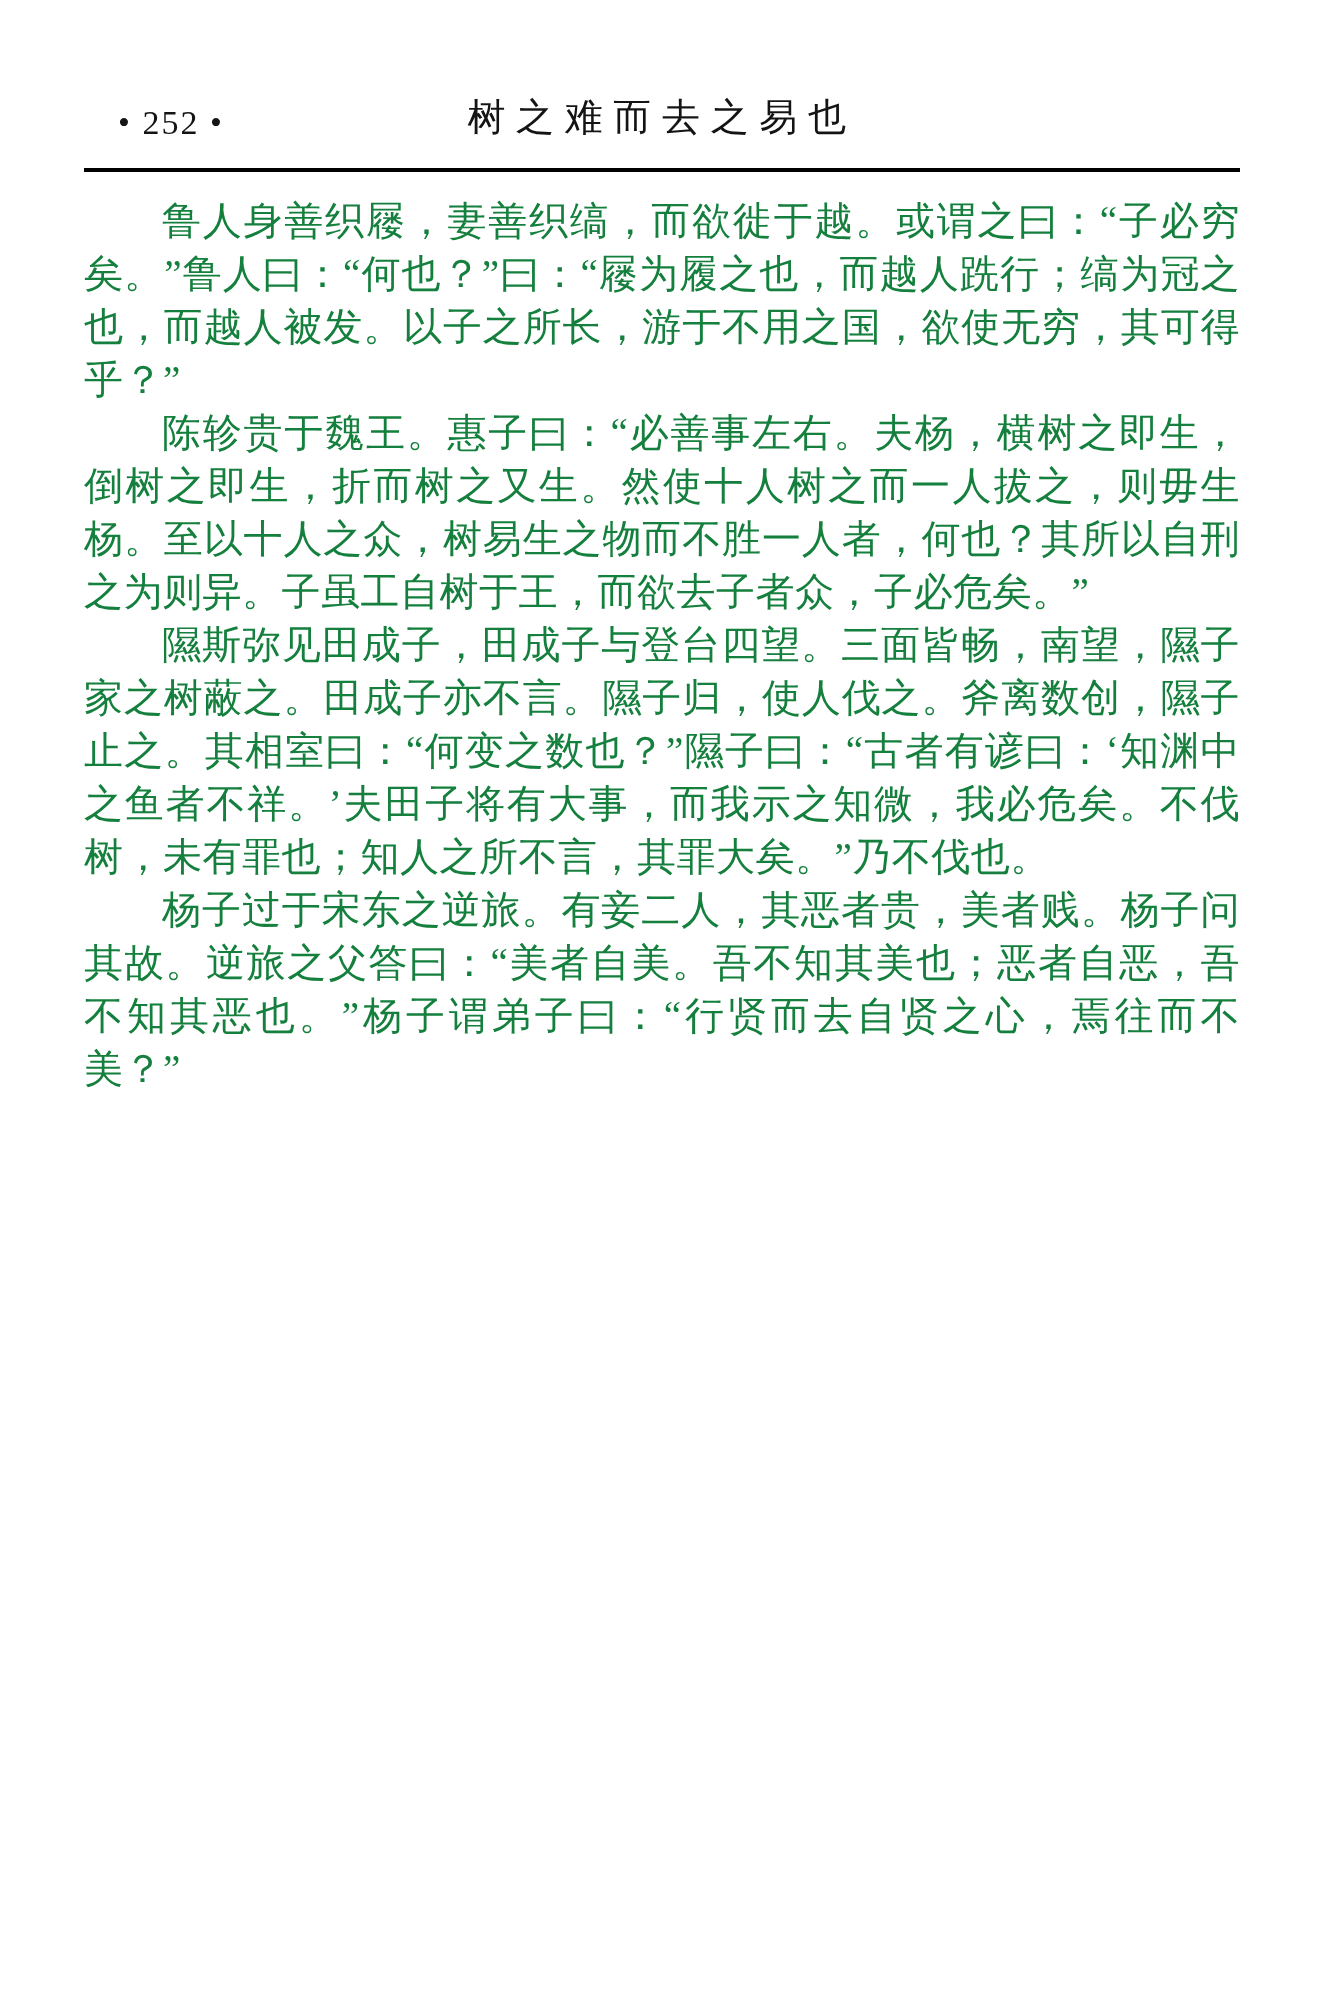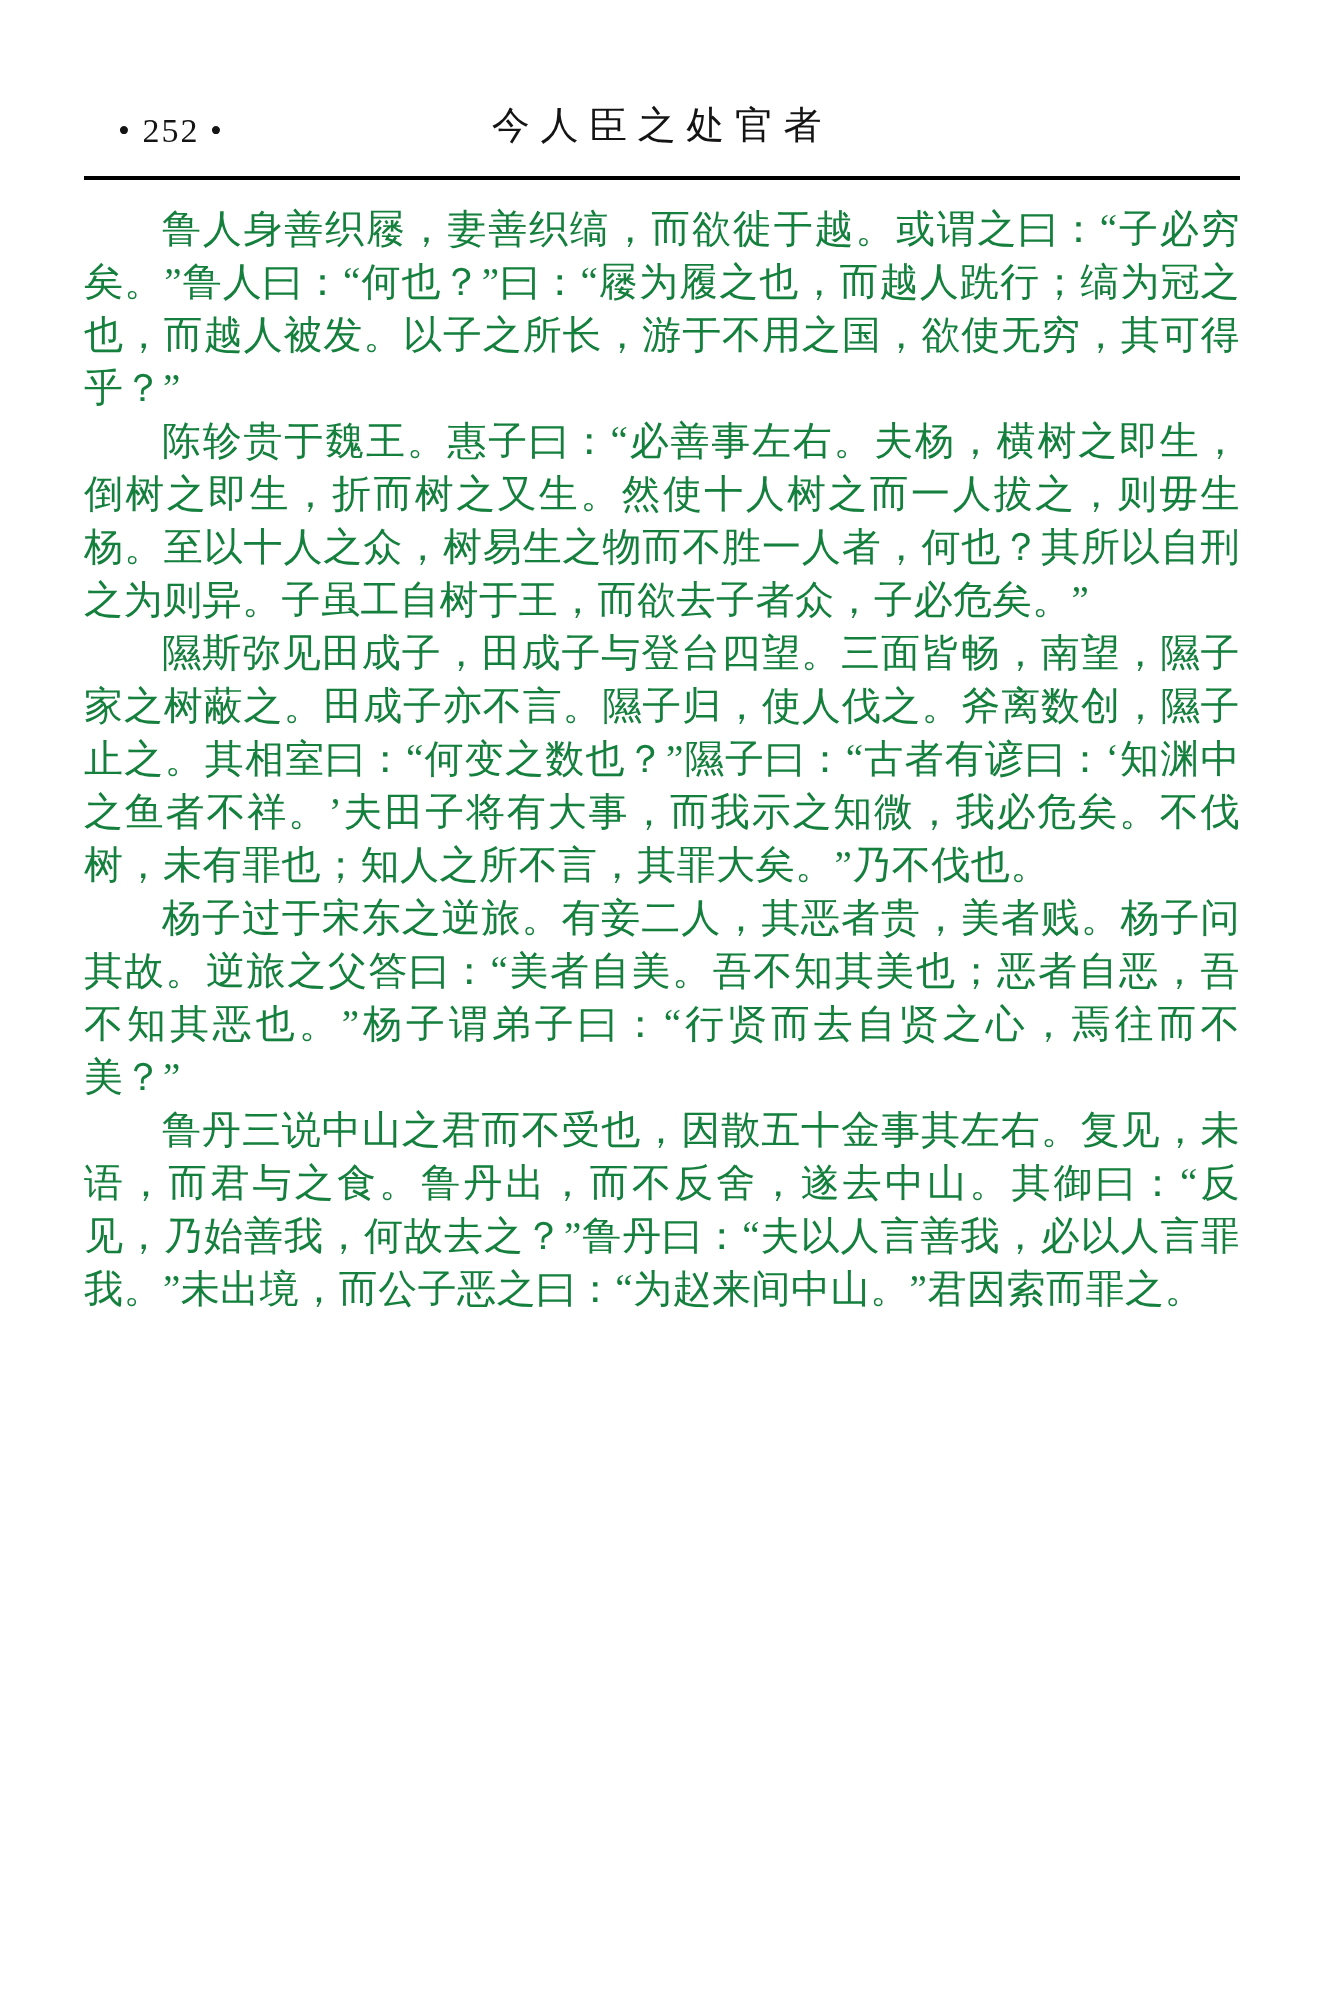--- a/index.html
+++ b/index.html
@@ -13,21 +13,21 @@
     height: 1997px;
     margin: 0 auto;
     background: #ffffff;
     color: #141414;
     font-family: "Liberation Serif", "DejaVu Serif", serif;
     box-sizing: border-box;
     overflow: hidden;
   }
   .header {
     position: relative;
-    margin: 12px 84px;
+    margin: 4px 84px;
     padding-top: 88px;
     height: 62px;
     box-sizing: content-box;
   }
   .pagenum {
     position: absolute;
     left: 34px;
     bottom: 12px;
     font-size: 34px;
     letter-spacing: 2px;
@@ -61,26 +61,25 @@
     letter-spacing: 0.5px;
   }
 </style>
 </head>
 <body>
 
 <div class="page">
 
   <div class="header">
     <span class="pagenum">• 252 •</span>
-    <span class="booktitle">今人臣之处官者</span>
+    <span class="booktitle">树之难而去之易也</span>
   </div>
 
   <div class="header-rule"></div>
 
   <div class="body-text">
     <p>鲁人身善织屦，妻善织缟，而欲徙于越。或谓之曰：“子必穷矣。”鲁人曰：“何也？”曰：“屦为履之也，而越人跣行；缟为冠之也，而越人被发。以子之所长，游于不用之国，欲使无穷，其可得乎？”</p>
     <p>陈轸贵于魏王。惠子曰：“必善事左右。夫杨，横树之即生，倒树之即生，折而树之又生。然使十人树之而一人拔之，则毋生杨。至以十人之众，树易生之物而不胜一人者，何也？其所以自刑之为则异。子虽工自树于王，而欲去子者众，子必危矣。”</p>
     <p>隰斯弥见田成子，田成子与登台四望。三面皆畅，南望，隰子家之树蔽之。田成子亦不言。隰子归，使人伐之。斧离数创，隰子止之。其相室曰：“何变之数也？”隰子曰：“古者有谚曰：‘知渊中之鱼者不祥。’夫田子将有大事，而我示之知微，我必危矣。不伐树，未有罪也；知人之所不言，其罪大矣。”乃不伐也。</p>
     <p>杨子过于宋东之逆旅。有妾二人，其恶者贵，美者贱。杨子问其故。逆旅之父答曰：“美者自美。吾不知其美也；恶者自恶，吾不知其恶也。”杨子谓弟子曰：“行贤而去自贤之心，焉往而不美？”</p>
-    <p>鲁丹三说中山之君而不受也，因散五十金事其左右。复见，未语，而君与之食。鲁丹出，而不反舍，遂去中山。其御曰：“反见，乃始善我，何故去之？”鲁丹曰：“夫以人言善我，必以人言罪我。”未出境，而公子恶之曰：“为赵来间中山。”君因索而罪之。</p>
   </div>
 
 </div>
 
 </body></html>

